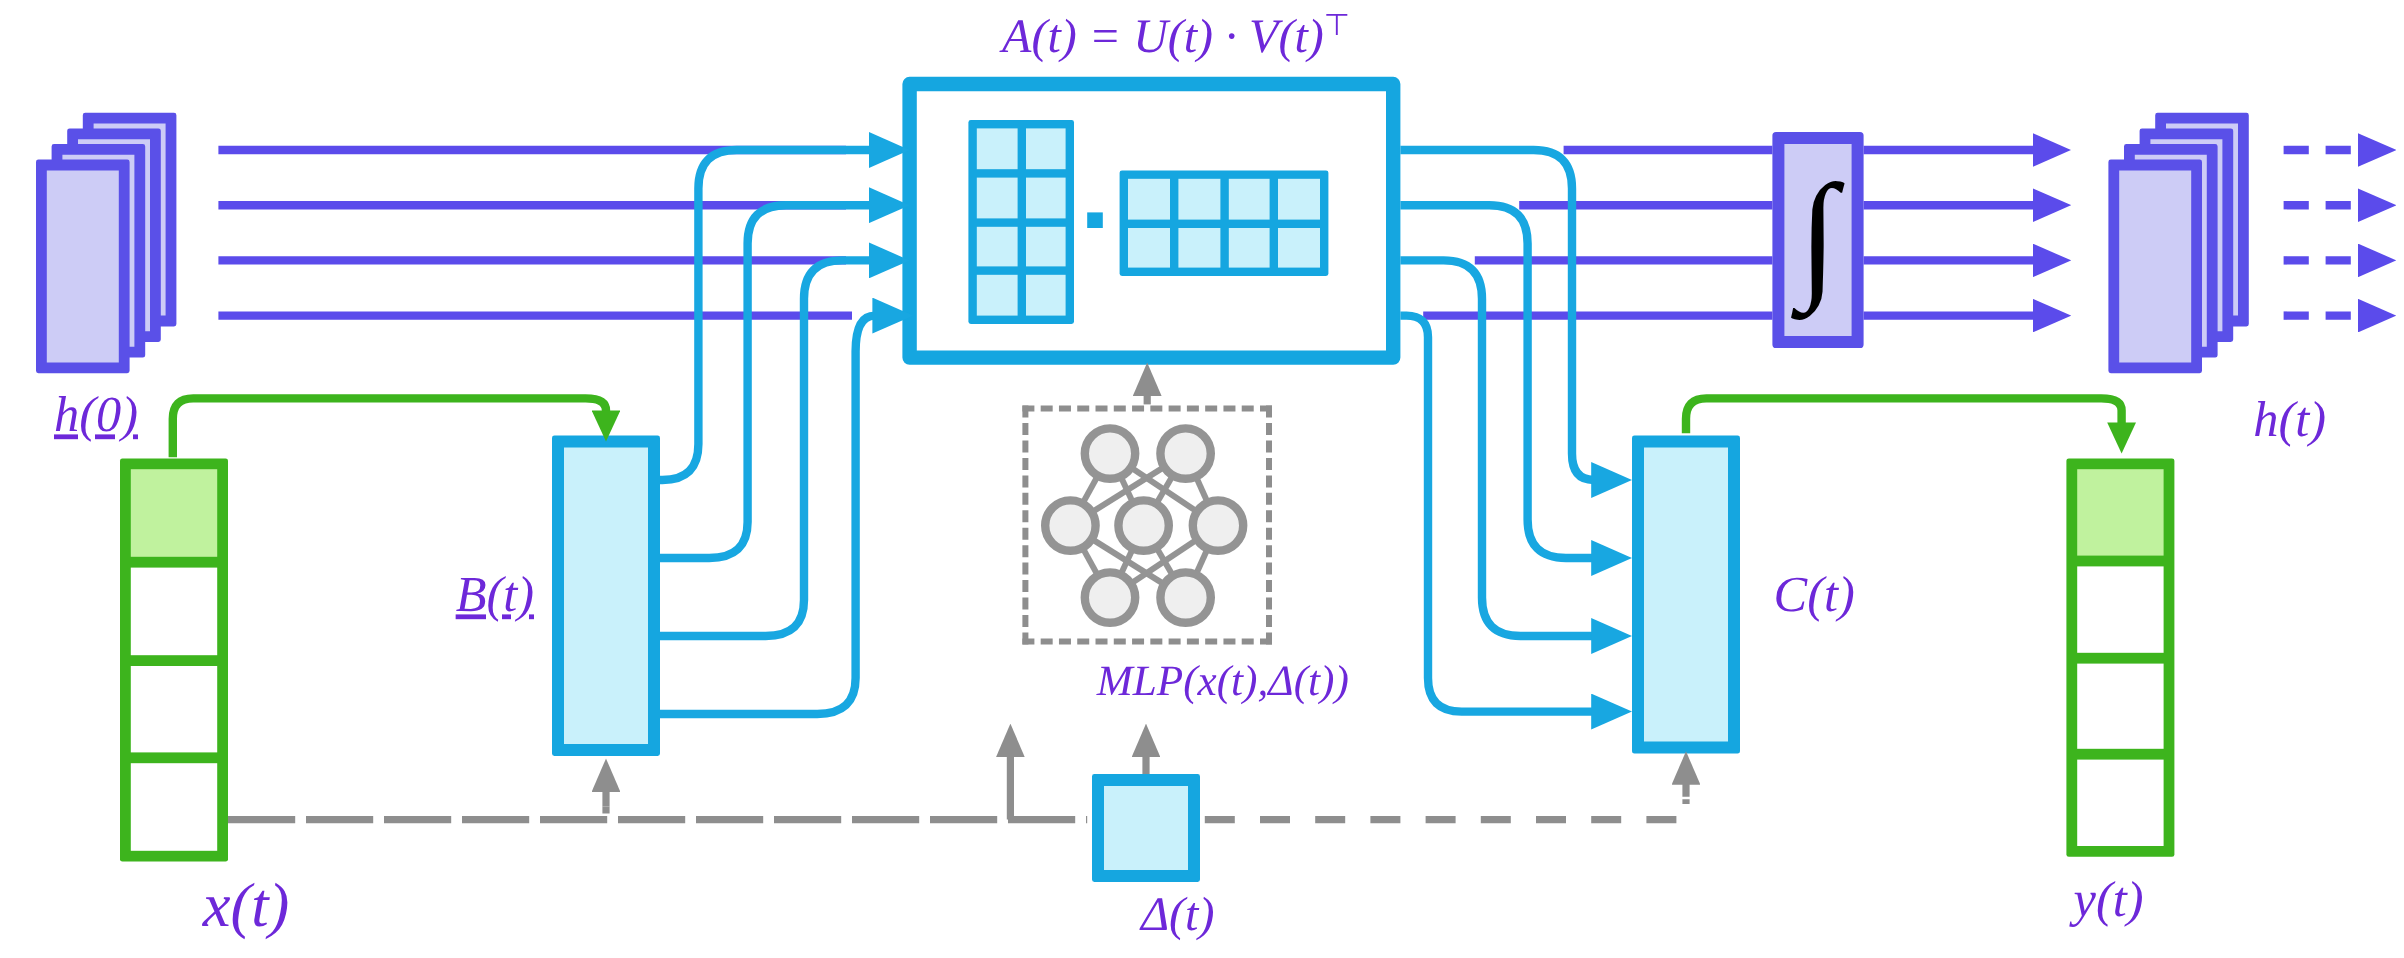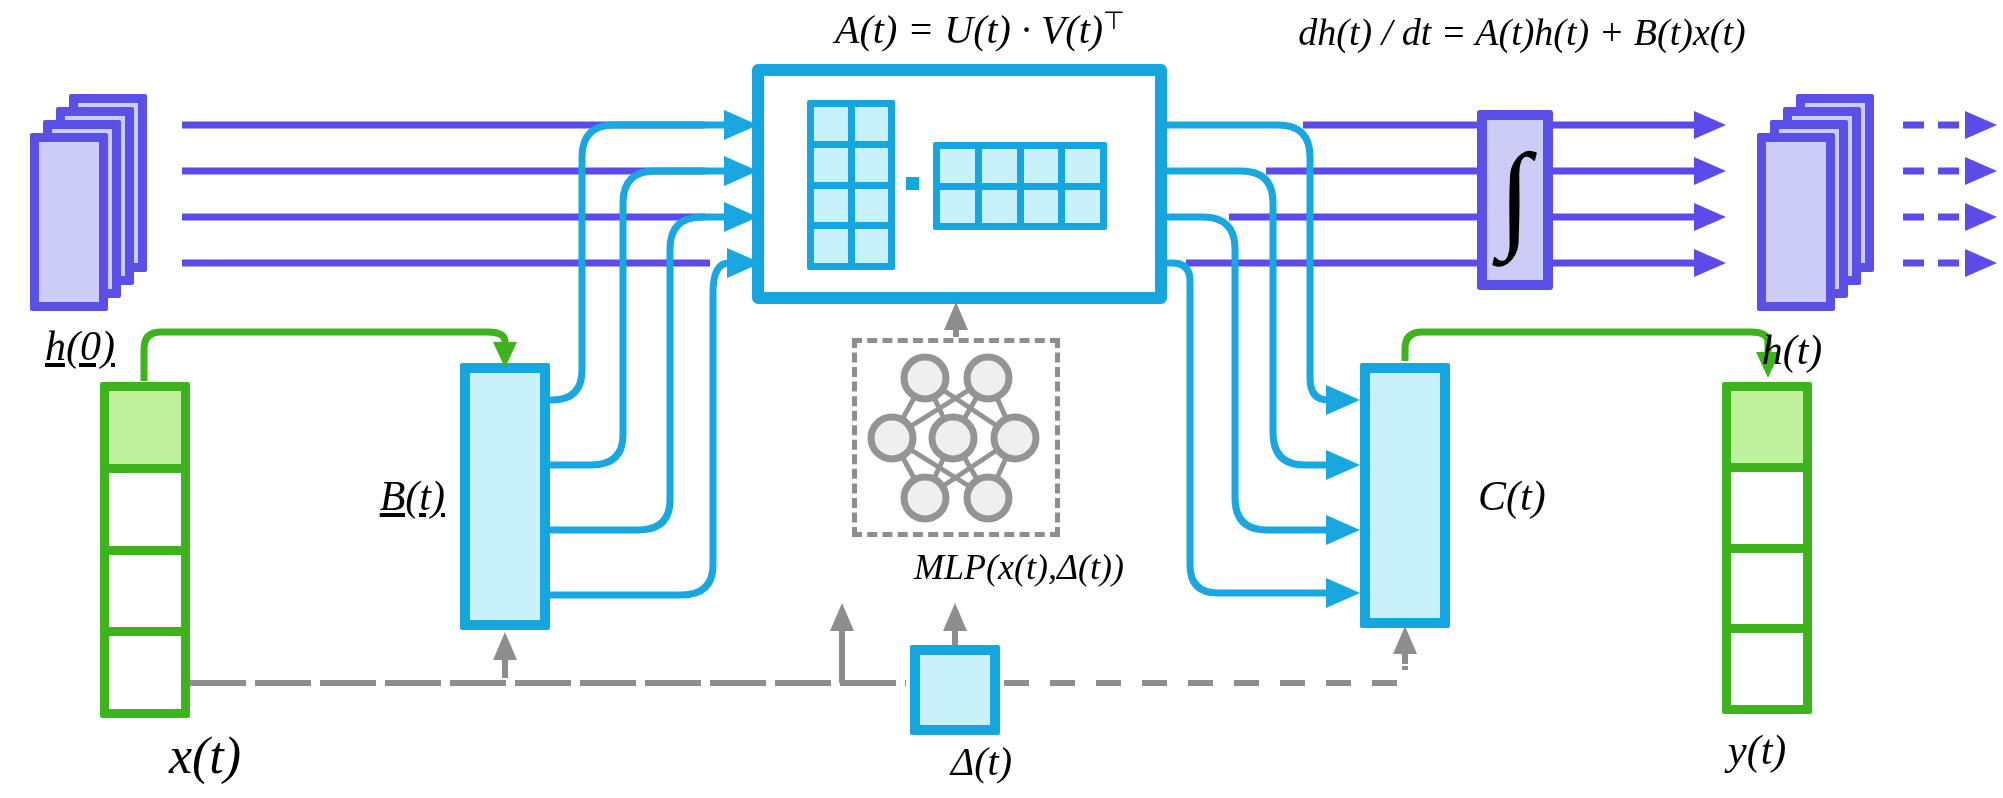--- a/index.html
+++ b/index.html
@@ -21,26 +21,26 @@
   .int-box{left:1477px;top:110px;width:76px;height:180px;border:10px solid #5a50e8;background:#cdccf6;border-radius:3px;
            display:flex;align-items:center;justify-content:center;}
   .int-glyph{font-size:118px;line-height:1;color:#000;font-style:normal;transform:translateY(-4px);}
   .stack-card{width:78px;height:178px;border:9px solid #5a50e8;background:#cdccf6;border-radius:2px;}
   .vstack{width:90px;background:#3db41d;padding:9px;display:flex;flex-direction:column;gap:9px;border-radius:2px;}
   .vstack .vcell{flex:1;background:#ffffff;}
   .vstack .vcell.hl{background:#c0f29e;}
   .x-stack{left:100px;top:382px;height:336px;}
   .y-stack{left:1722px;top:382px;height:332px;}
   
-  .lbl{font-style:italic;color:#000000;white-space:nowrap;}
+  .lbl{font-style:italic;color:#6d28d9;white-space:nowrap;}
   .f-a{left:790px;top:6px;width:380px;text-align:center;font-size:40px;}
   .f-a sup{font-size:25px;font-style:normal;}
   .f-ode{left:1248px;top:10px;width:548px;text-align:center;font-size:38px;}
   .l-h0{left:20px;top:322px;width:120px;text-align:center;font-size:42px;text-decoration:underline;}
-  .l-ht{left:1732px;top:326px;width:120px;text-align:center;font-size:42px;}
+  .l-ht{left:1848px;top:326px;width:120px;text-align:center;font-size:42px;}
   .l-x{left:150px;top:726px;width:110px;text-align:center;font-size:52px;}
   .l-y{left:1728px;top:726px;width:110px;text-align:left;font-size:42px;}
   .l-b{left:345px;top:472px;width:100px;text-align:right;font-size:42px;text-decoration:underline;}
   .l-c{left:1478px;top:472px;width:110px;text-align:left;font-size:42px;}
   .l-mlp{left:828px;top:546px;width:296px;text-align:right;font-size:36px;}
   .l-delta{left:898px;top:738px;width:114px;text-align:right;font-size:40px;}
   svg.overlay{position:absolute;left:0;top:0;pointer-events:none;}
 </style>
 </head>
 <body>
@@ -202,21 +202,20 @@
           <circle cx="1015" cy="438" r="21"></circle>
         <circle cx="925" cy="498" r="21"></circle>
           <circle cx="988" cy="498" r="21"></circle>
       </g>
     </g>
   </svg>
 
   <div class="abs lbl f-a">
     <span>A(t) = U(t) · V(t)</span><sup>⊤</sup>
   </div>
-  <div class="abs lbl f-ode">dh(t) / dt = A(t)h(t) + B(t)x(t)</div>
   <div class="abs lbl l-h0">h(0)</div>
   <div class="abs lbl l-ht">h(t)</div>
   <div class="abs lbl l-x">x(t)</div>
   <div class="abs lbl l-y">y(t)</div>
   <div class="abs lbl l-b">B(t)</div>
   <div class="abs lbl l-c">C(t)</div>
   <div class="abs lbl l-mlp">MLP(x(t),Δ(t))</div>
   <div class="abs lbl l-delta">Δ(t)</div>
 
 </div>

